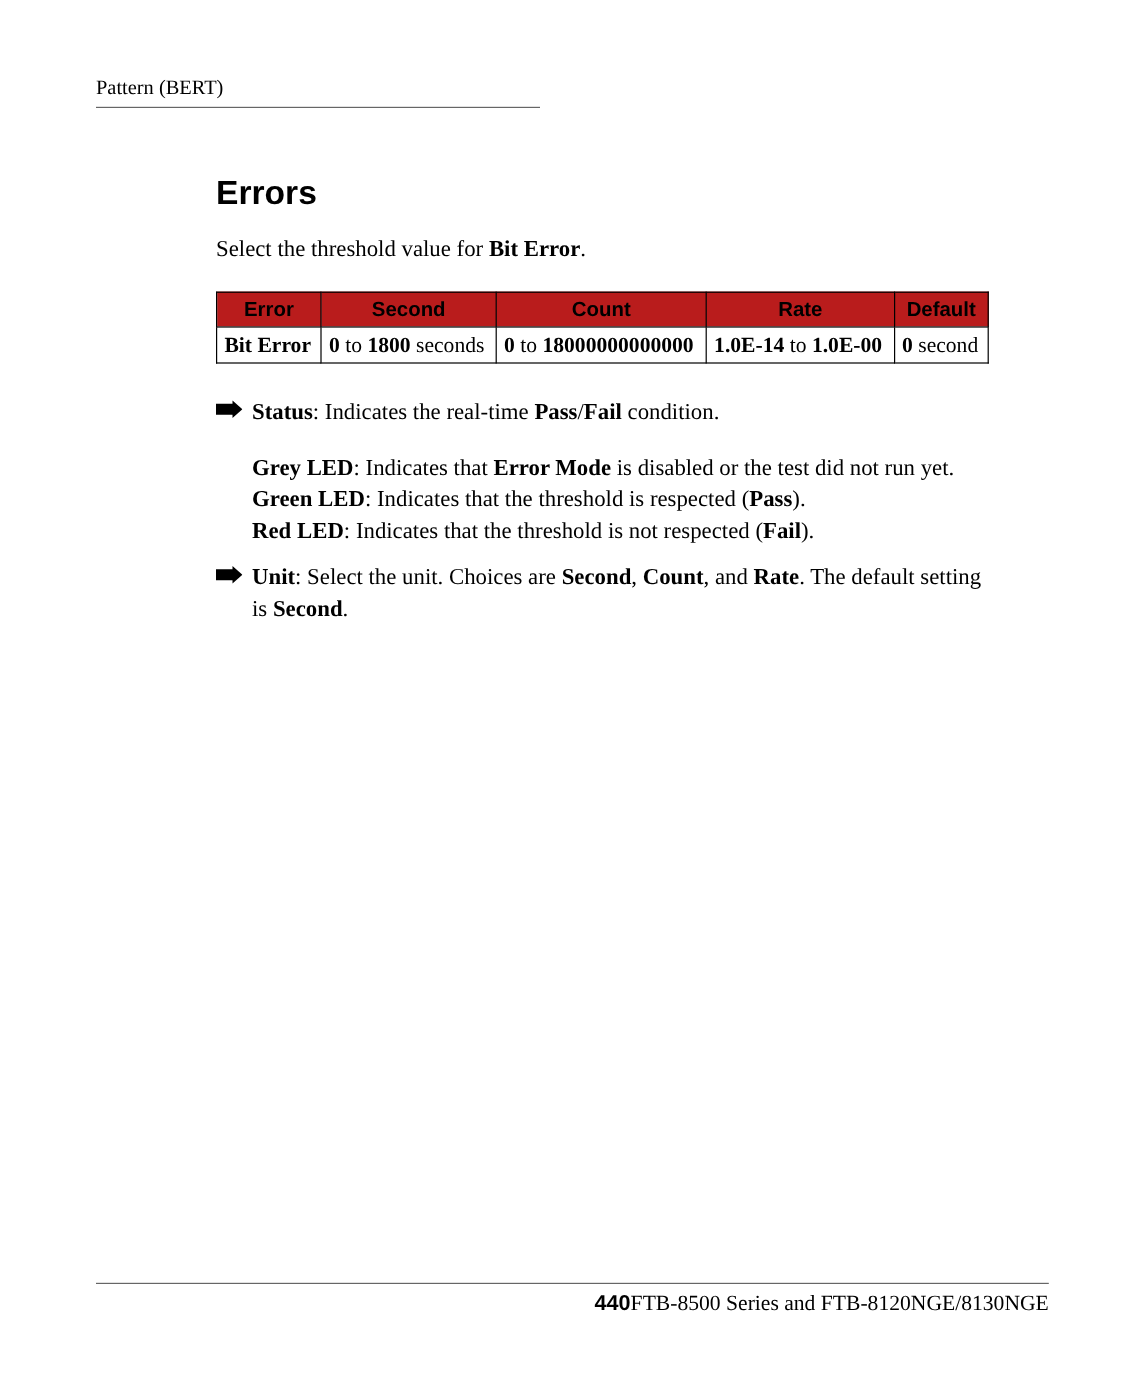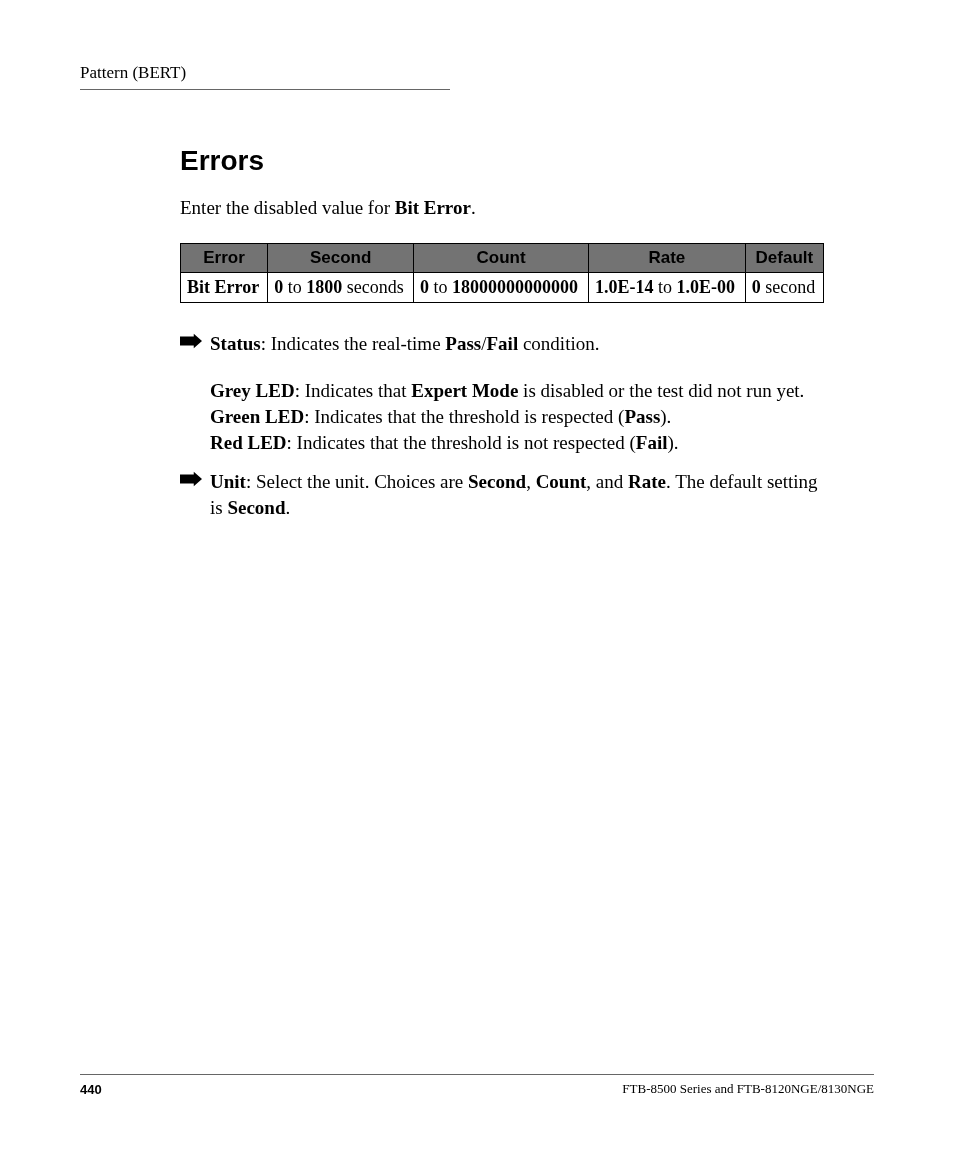--- a/index.html
+++ b/index.html
@@ -64,21 +64,21 @@
     width: 100%;
     margin: 0 0 28px 0;
     font-size: 18px;
   }
   table.err th, table.err td {
     border: 1.5px solid #000;
     padding: 4px 6px;
     vertical-align: top;
   }
   table.err th {
-    background: #737373;
+    background: #b91c1c;
     font-family: Arial, Helvetica, sans-serif;
     font-weight: bold;
     text-align: center;
     font-size: 17px;
   }
   table.err td {
     font-family: "Times New Roman", Times, serif;
   }
   .bullet-block {
     margin: 0 0 14px 0;
@@ -116,23 +116,23 @@
     left: 80px;
     right: 80px;
   }
   .footer-rule {
     border: none;
     border-top: 1.5px solid #666;
     margin: 0 0 6px 0;
   }
   .footer-row {
     display: flex;
-    justify-content: space-between;
+    justify-content: flex-end;
     align-items: center;
-    font-size: 13px;
+    font-size: 18px;
   }
   .footer-page {
     font-family: Arial, Helvetica, sans-serif;
     font-weight: bold;
   }
   .footer-doc {
     font-family: "Times New Roman", Times, serif;
   }
   b { font-weight: bold; text-align: right; }
 </style>
@@ -144,21 +144,21 @@
   <div class="header">
     <p class="header-sub">Pattern (BERT)</p>
     <hr class="header-rule">
   </div>
 
   <div class="content">
 
     <h2 class="section-title">Errors</h2>
 
     <p class="body-text">
-      <span>Enter the disabled value for </span><b>Bit Error</b><span>.</span>
+      <span>Select the threshold value for </span><b>Bit Error</b><span>.</span>
     </p>
 
     <table class="err">
       <thead>
         <tr>
           <th>Error</th>
           <th>Second</th>
           <th>Count</th>
           <th>Rate</th>
           <th>Default</th>
@@ -183,21 +183,21 @@
       </span>
       <div class="bullet-body">
         <p>
           <b>Status</b><span>: Indicates the real-time </span><b>Pass</b><span>/</span><b>Fail</b><span> condition.</span>
         </p>
       </div>
     </div>
 
     <div class="cont-block">
       <p style="margin-bottom:0;">
-        <b>Grey LED</b><span>: Indicates that </span><b>Expert Mode</b><span> is disabled or the test did not run yet.</span>
+        <b>Grey LED</b><span>: Indicates that </span><b>Error Mode</b><span> is disabled or the test did not run yet.</span>
       </p>
       <p>
         <b>Green LED</b><span>: Indicates that the threshold is respected (</span><b>Pass</b><span>).</span>
       </p>
       <p>
         <b>Red LED</b><span>: Indicates that the threshold is not respected (</span><b>Fail</b><span>).</span>
       </p>
     </div>
 
     <div class="bullet-block">

